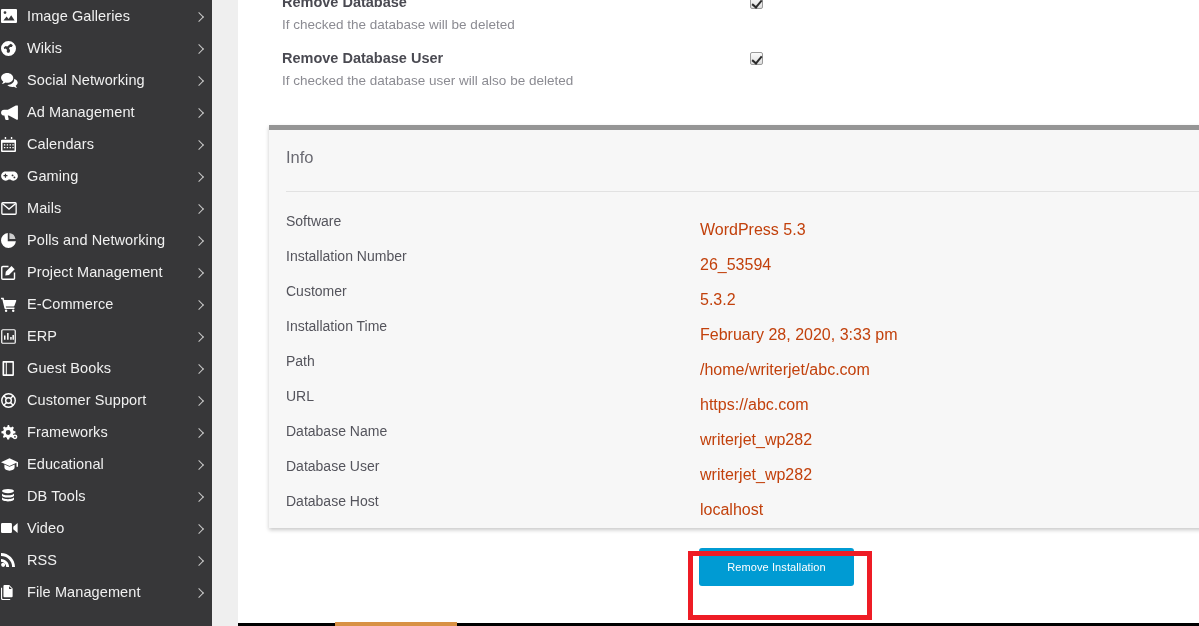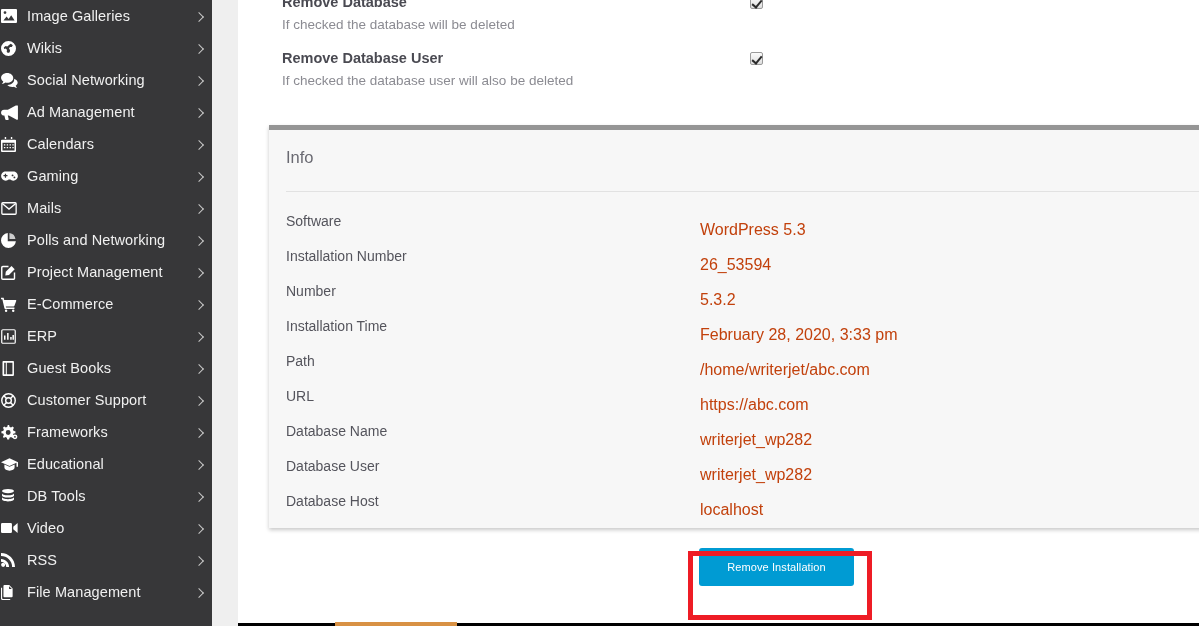--- a/index.html
+++ b/index.html
@@ -404,21 +404,21 @@
       <div id="info-rows">
           <div class="info-row">
             <div class="info-label">Software</div>
             <div class="info-value">WordPress 5.3</div>
           </div>
           <div class="info-row">
             <div class="info-label">Installation Number</div>
             <div class="info-value">26_53594</div>
           </div>
           <div class="info-row">
-            <div class="info-label">Number</div>
+            <div class="info-label">Customer</div>
             <div class="info-value">5.3.2</div>
           </div>
           <div class="info-row">
             <div class="info-label">Installation Time</div>
             <div class="info-value">February 28, 2020, 3:33 pm</div>
           </div>
           <div class="info-row">
             <div class="info-label">Path</div>
             <div class="info-value">/home/writerjet/abc.com</div>
           </div>

